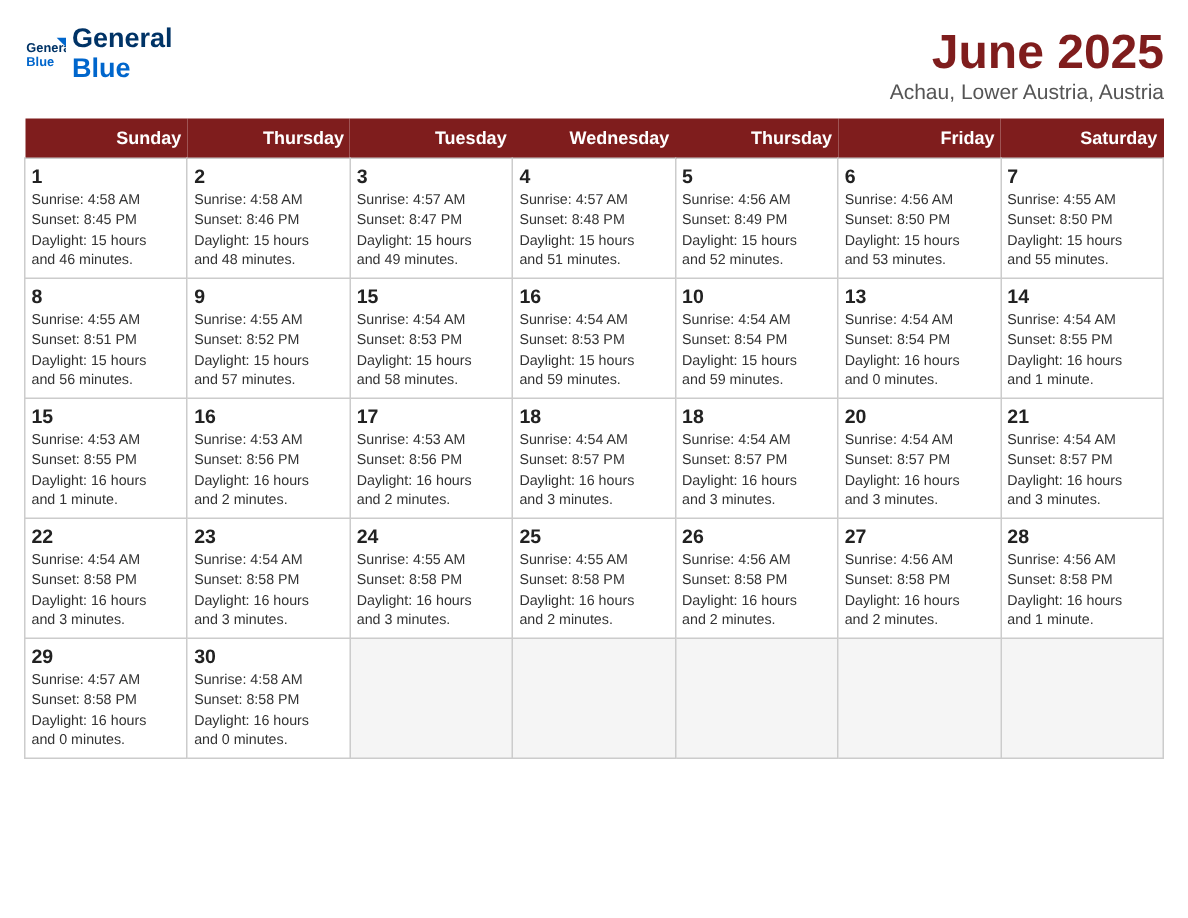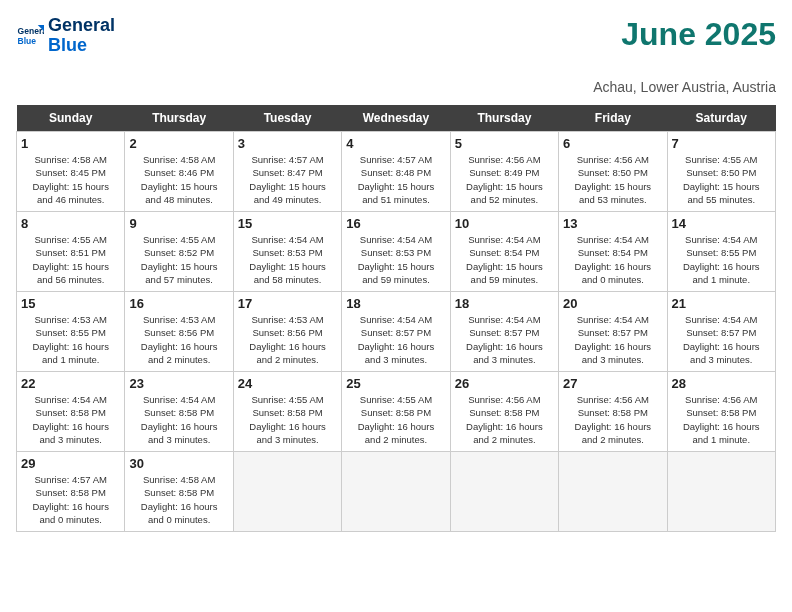--- a/index.html
+++ b/index.html
@@ -33,37 +33,36 @@
     .logo-icon {
       width: 28px;
       height: 28px;
     }
     .title-area {
       text-align: right;
     }
     .month-title {
       font-size: 32px;
       font-weight: bold;
-      color: #0f766e;
+      color: #7f1d1d;
     }
     .location-title {
       font-size: 14px;
       color: #555;
-      margin-top: 26px;
     }
     table {
       width: 100%;
       border-collapse: collapse;
       font-size: 10px;
     }
     th {
-      background-color: #404040;
+      background-color: #7f1d1d;
       color: #fff;
       padding: 6px 4px;
-      text-align: center;
+      text-align: right;
       font-size: 12px;
       font-weight: bold;
     }
     td {
       border: 1px solid #ccc;
       vertical-align: top;
       padding: 4px;
       height: 80px;
       width: 14.28%;
       background: #fff;
@@ -75,21 +74,20 @@
       font-size: 13px;
       font-weight: bold;
       color: #222;
       display: block;
       margin-bottom: 2px;
     }
     .day-info {
       font-size: 9.5px;
       color: #333;
       line-height: 1.4;
-      text-align: center;
     }
   </style>
 </head>
 <body>
 
 <div class="header-area">
   <div class="logo">
     <svg class="logo-icon" viewBox="0 0 36 36">
       <rect x="0" y="0" width="36" height="36" fill="white"></rect>
       <text x="2" y="16" font-size="11" font-weight="bold" fill="#003366" font-family="Arial">General</text>

